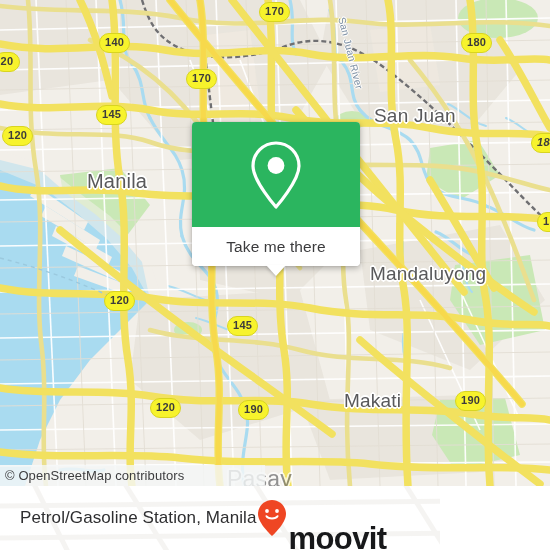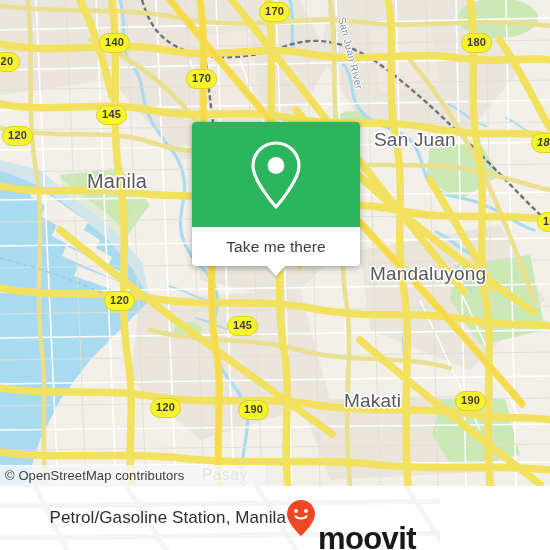--- a/index.html
+++ b/index.html
@@ -21,21 +21,21 @@
     font-weight:400;
     letter-spacing:.2px;
     text-shadow:
       1.6px 0 #fff,-1.6px 0 #fff,0 1.6px #fff,0 -1.6px #fff,
       1.2px 1.2px #fff,-1.2px 1.2px #fff,1.2px -1.2px #fff,-1.2px -1.2px #fff;
     white-space:nowrap;
     pointer-events:none;
   }
   .place-city{font-size:20px;}
   .place-town{font-size:19px;}
-  .place-suburb{font-size:16px;color:#6d6d70;opacity:.72;}
+  .place-suburb{font-size:23px;color:#6d6d70;opacity:.72;margin-left:25px;}
 
   
   .shield{
     position:absolute;
     background:#f7f32c;
     border:1.5px solid #d8d420;
     border-radius:10px;
     color:#3c3c3c;
     font-size:11px;
     font-weight:700;
@@ -101,21 +101,21 @@
     background:rgba(244,246,247,.82);
     display:flex;align-items:center;
     padding-left:5px;box-sizing:border-box;
   }
   .attribution span{font-size:13px;color:#3d3d3f;letter-spacing:.1px;}
 
   
   .footer{
     position:absolute;left:0;top:486px;width:440px;height:64px;
     background:#fff;display:flex;align-items:center;
-    justify-content:flex-end;
+    justify-content:flex-start;
     padding:0 24px 0 20px;box-sizing:border-box;
     overflow:hidden;
   }
   .footer-bg{
     position:absolute;left:0;top:0;width:550px;height:64px;
     pointer-events:none;opacity:.5;
   }
   .footer-title{font-size:17px;color:#2e2e30;letter-spacing:.1px;position:relative;z-index:2;}
   .brand{display:flex;align-items:center;gap:2px;position:relative;z-index:2;}
   .brand-word{
@@ -312,21 +312,21 @@
         <div class="shield" style="left: 537px; top: 212px;">155</div>
         <div class="shield" style="left: 104px; top: 291px;">120</div>
         <div class="shield" style="left: 227px; top: 316px;">145</div>
         <div class="shield" style="left: 150px; top: 398px;">120</div>
         <div class="shield" style="left: 238px; top: 400px;">190</div>
         <div class="shield" style="left: 455px; top: 391px;">190</div>
       </div>
 
     <div id="labels">
         <div class="place-label place-city" style="left: 87px; top: 170px;">Manila</div>
-        <div class="place-label place-town" style="left: 374px; top: 105px; margin-top: 24px;">San Juan</div>
+        <div class="place-label place-town" style="left: 374px; top: 105px;">San Juan</div>
         <div class="place-label place-town" style="left: 370px; top: 263px;">Mandaluyong</div>
         <div class="place-label place-town" style="left: 344px; top: 390px;">Makati</div>
         <div class="place-label place-suburb" style="left: 202px; top: 466px;">Pasay</div>
       </div>
 
     <div class="river-label" id="riverLabel" style="left: 347px; top: 16px; transform: rotate(76deg);">San Juan River</div>
 
     <div class="callout">
       <div class="callout-top">
         <svg width="58" height="72" viewBox="0 0 58 72">

